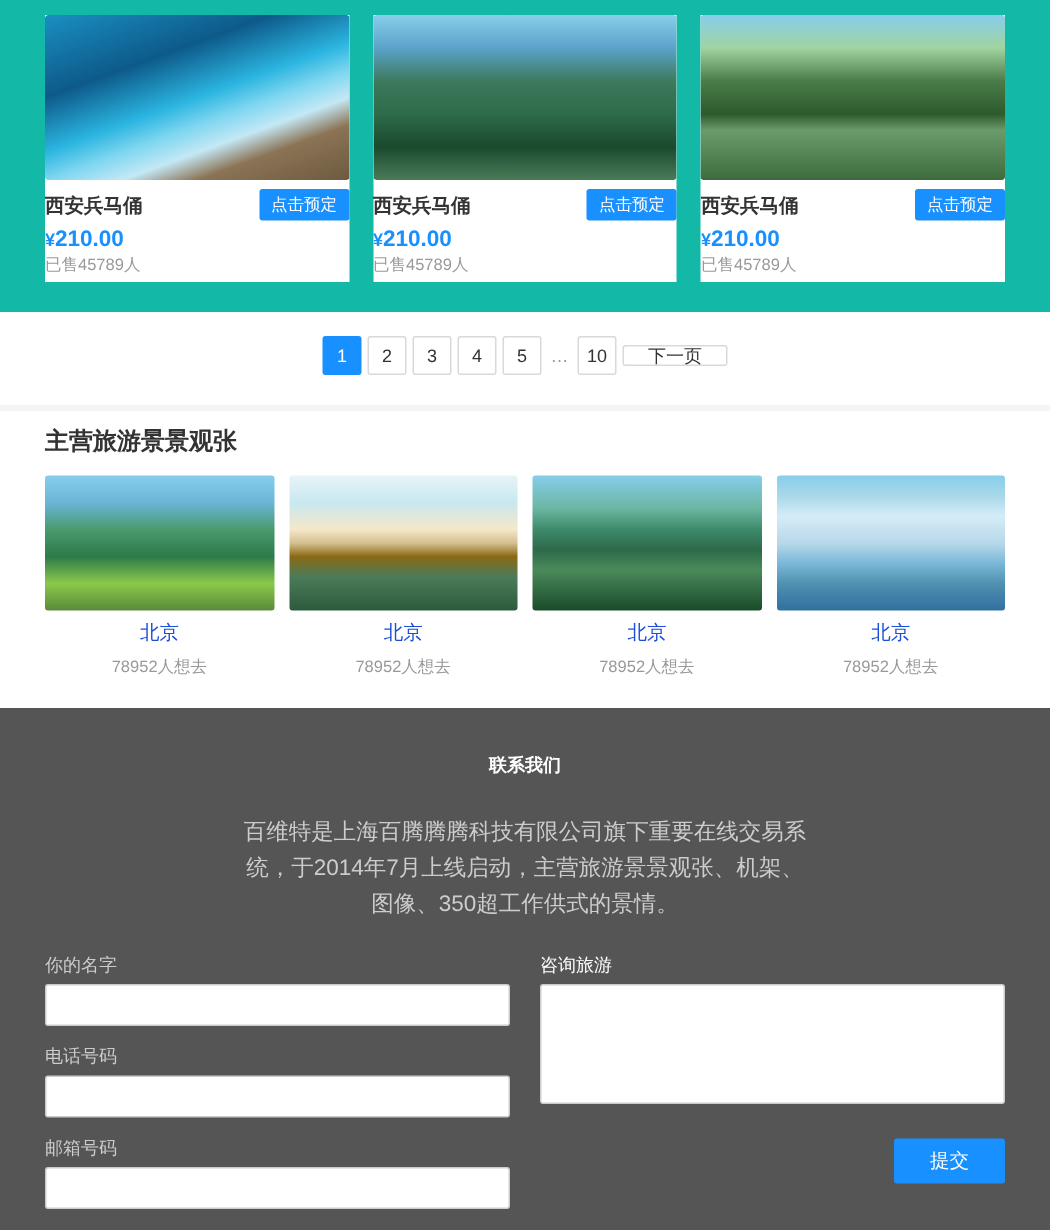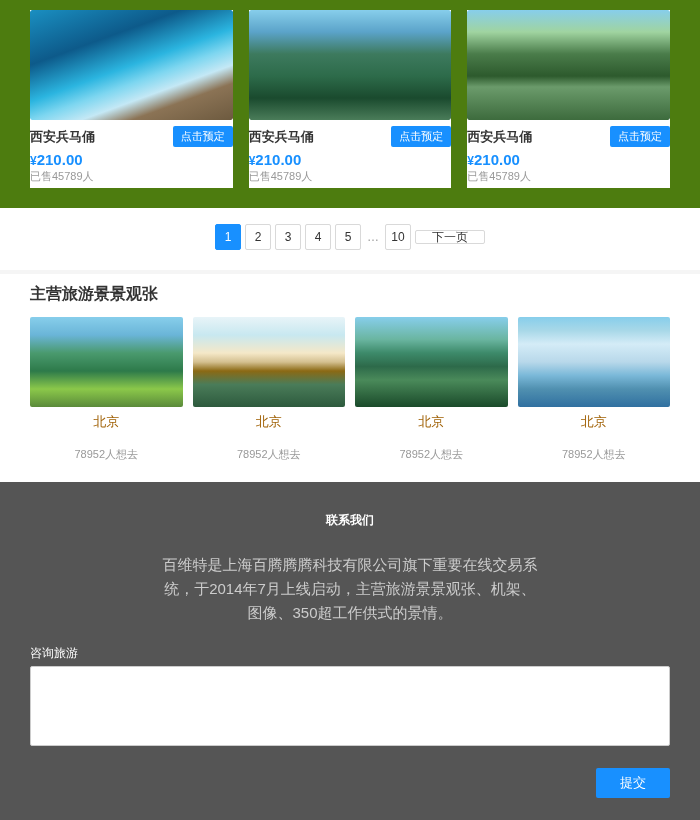--- a/index.html
+++ b/index.html
@@ -1,20 +1,20 @@
 <!DOCTYPE html>
 <html><head>
   <meta charset="utf-8">
   <style>
     * { box-sizing: border-box; margin: 0; padding: 0; }
     body { font-family: 'Microsoft YaHei', Arial, sans-serif; background: #f5f5f5; width: 700px; }
 
     
     .products-section {
-      background: #4d7c0f;
+      background: #14b8a6;
       padding: 10px 30px 20px;
     }
     .products-grid {
       display: flex;
       gap: 16px;
       justify-content: space-between;
     }
     .product-card {
       flex: 1;
       background: #fff;
@@ -158,22 +158,22 @@
       background: linear-gradient(180deg, #e8f4f8 0%, #c8e8f0 20%, #f5e8c8 40%, #d4c090 50%, #8b6914 60%, #4a7c59 75%, #2d5a3d 100%);
     }
     .img-temple {
       background: linear-gradient(180deg, #87ceeb 0%, #6ab5a0 25%, #3d8a6a 40%, #2d6a4a 55%, #4a8a5a 70%, #1a4a2a 100%);
     }
     .img-venice {
       background: linear-gradient(180deg, #87ceeb 0%, #a8d8e8 15%, #d4ecf7 30%, #b8d8ea 50%, #7ab8d8 65%, #5090b0 80%, #3070a0 100%);
     }
     .place-name {
       font-size: 13px;
-      color: #a16207;
-      margin-bottom: 16px;
+      color: #1d4ed8;
+      margin-bottom: 6px;
     }
     .place-count {
       font-size: 11px;
       color: #999;
     }
 
     
     .footer-section {
       background: #555;
       padding: 30px 30px 30px;
@@ -360,20 +360,34 @@
       <div class="place-name">北京</div>
       <div class="place-count">78952人想去</div>
     </div>
   </div>
 </div>
 
 <div class="footer-section">
   <div class="footer-title">联系我们</div>
   <div class="footer-desc">百维特是上海百腾腾腾科技有限公司旗下重要在线交易系统，于2014年7月上线启动，主营旅游景景观张、机架、图像、350超工作供式的景情。</div>
   <div class="footer-form">
+    <div class="form-left">
+      <div class="form-group">
+        <label class="form-label">你的名字</label>
+        <input class="form-input" type="text" style="">
+      </div>
+      <div class="form-group">
+        <label class="form-label">电话号码</label>
+        <input class="form-input" type="text" style="">
+      </div>
+      <div class="form-group">
+        <label class="form-label">邮箱号码</label>
+        <input class="form-input" type="text" style="">
+      </div>
+    </div>
     <div class="form-right">
       <div class="form-group">
         <label class="form-right-label">咨询旅游</label>
         <textarea class="form-textarea" style=""></textarea>
       </div>
       <button class="btn-submit">提交</button>
     </div>
   </div>
 </div>
 

